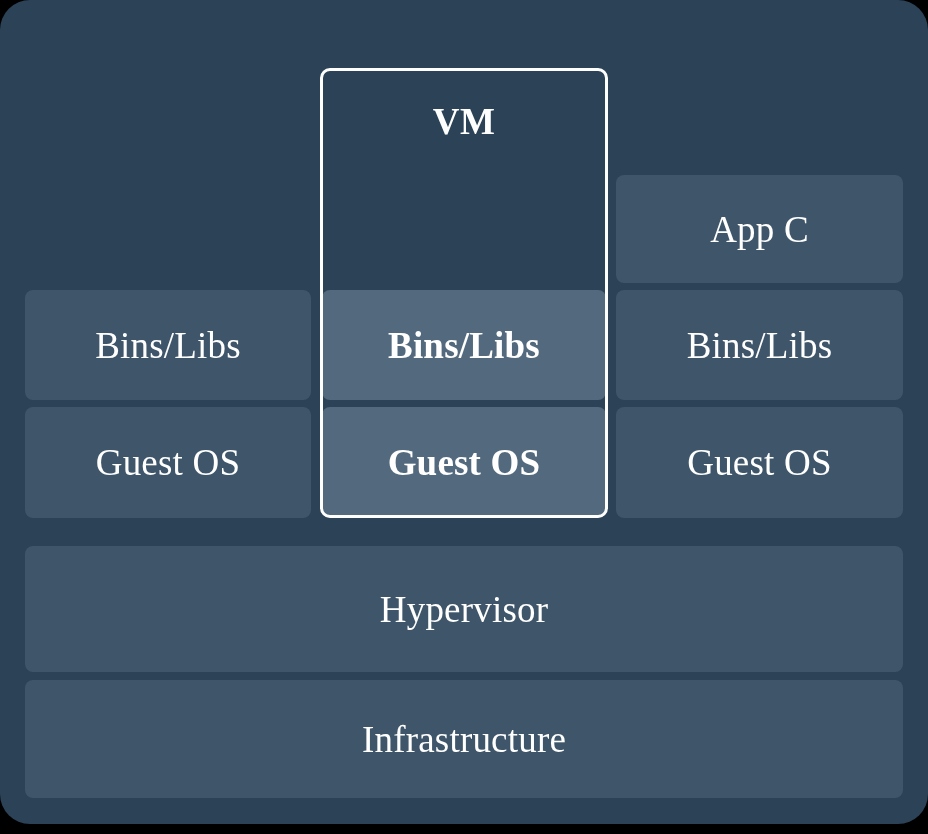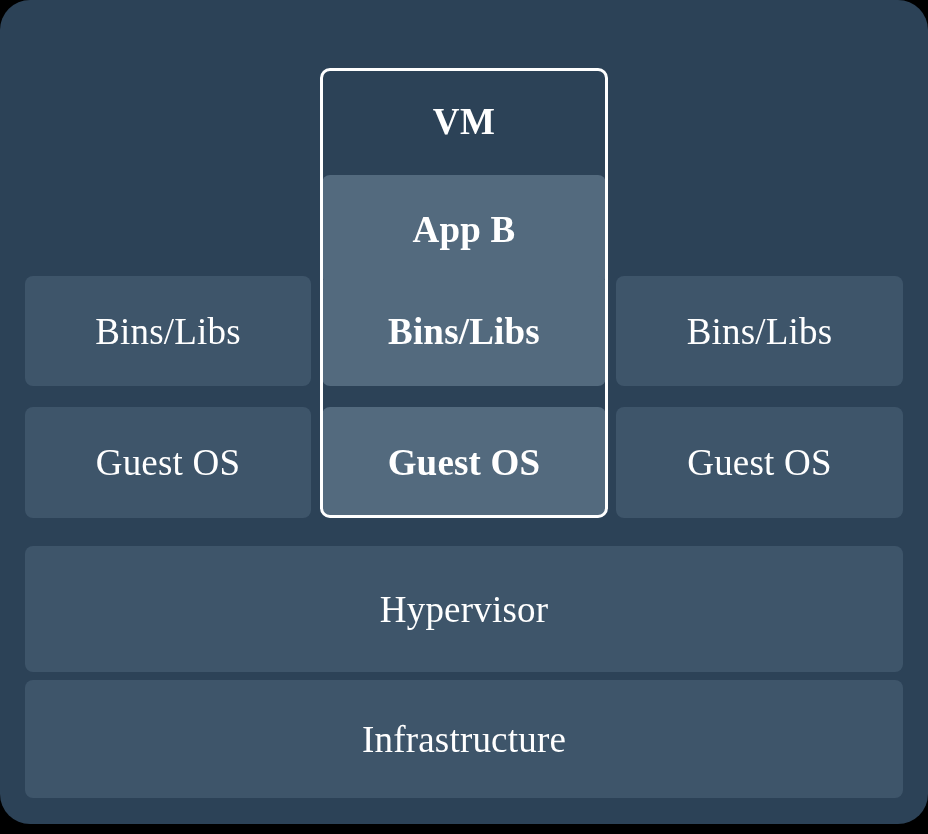--- a/index.html
+++ b/index.html
@@ -63,41 +63,41 @@
     z-index: 4;
   }
 
   
   .col-a { left: 25px;  width: 286px; }
   .col-b { left: 322px; width: 284px; z-index: 2; }
   .col-c { left: 616px; width: 287px; }
 
   
   .row-app   { top: 175px; height: 108px; }
-  .row-bins  { top: 276px; height: 110px; }
+  .row-bins  { top: 290px; height: 110px; }
   .row-guest { top: 407px; height: 111px; text-align: center; }
 
   .full-wide { left: 25px; width: 878px; }
   .row-hyper { top: 546px; height: 126px; }
   .row-infra { top: 680px; height: 118px; }
 </style>
 </head>
 <body>
 
 <div id="canvas">
 
   <div id="vm-frame"></div>
   <div id="vm-label">VM</div>
 
   <div class="box tier-normal col-a row-bins">Bins/Libs</div>
   <div class="box tier-normal col-a row-guest">Guest OS</div>
 
-  <div class="box tier-hl col-b row-app">App B</div>
   <div class="box tier-hl col-b row-bins">Bins/Libs</div>
   <div class="box tier-hl col-b row-guest">Guest OS</div>
 
+  <div class="box tier-normal col-c row-app">App C</div>
   <div class="box tier-normal col-c row-bins">Bins/Libs</div>
   <div class="box tier-normal col-c row-guest">Guest OS</div>
 
   <div class="box tier-normal full-wide row-infra">Infrastructure</div>
   <div class="box tier-normal full-wide row-hyper">Hypervisor</div>
 
 </div>
 
 </body></html>

